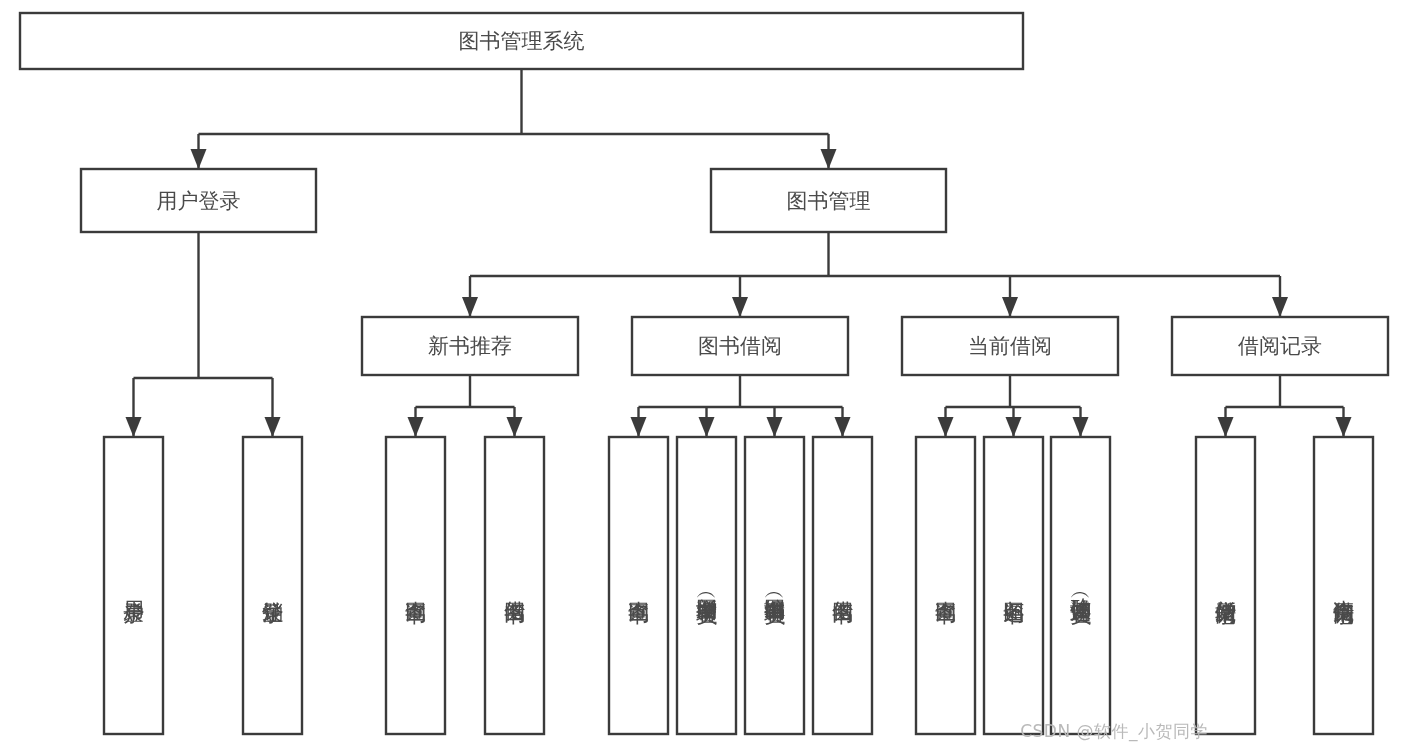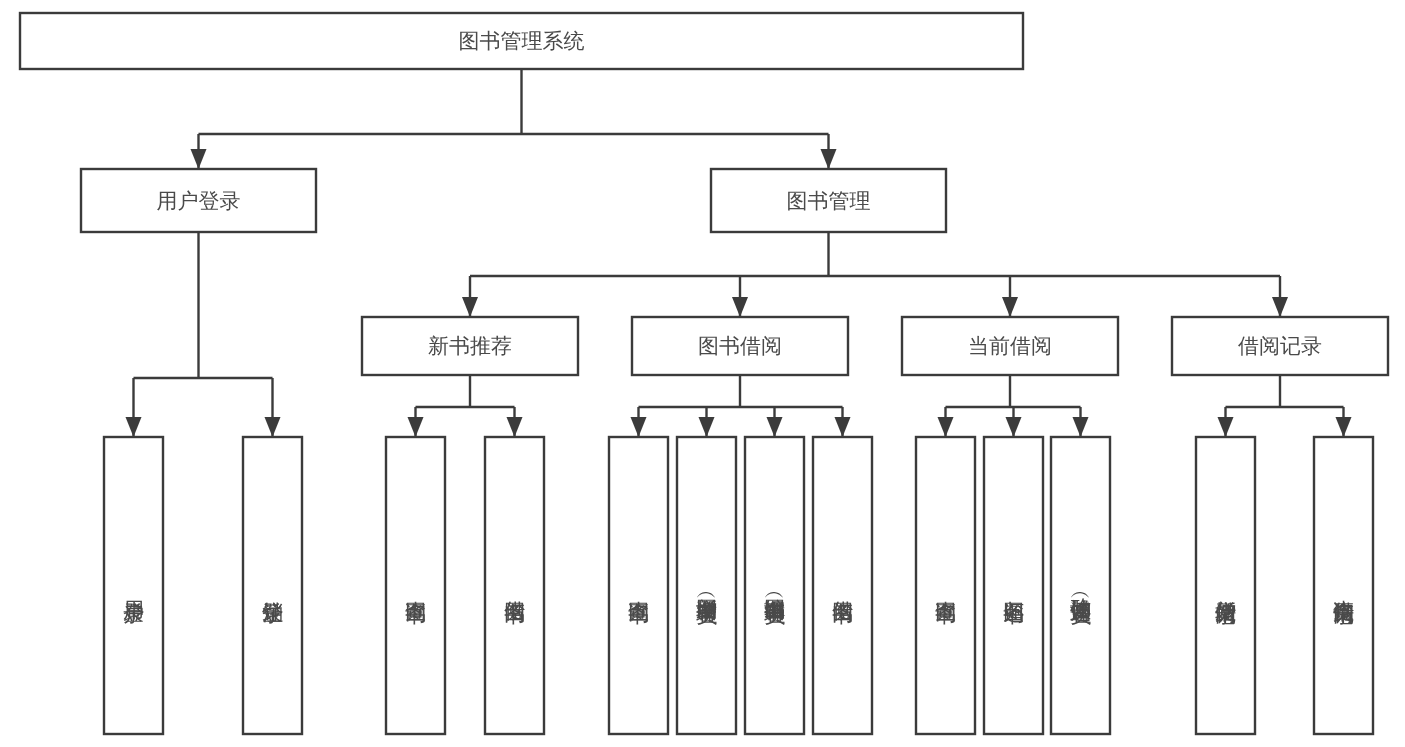--- a/index.html
+++ b/index.html
@@ -176,13 +176,14 @@
       <div class="node-label-v" style="left: 677px; top: 437px; width: 59px; height: 297px;">新增图书（管理员）</div>
       <div class="node-label-v" style="left: 745px; top: 437px; width: 59px; height: 297px;">编辑图书（管理员）</div>
       <div class="node-label-v" style="left: 813px; top: 437px; width: 59px; height: 297px;">借阅图书</div>
       <div class="node-label-v" style="left: 916px; top: 437px; width: 59px; height: 297px;">查询图书</div>
       <div class="node-label-v" style="left: 984px; top: 437px; width: 59px; height: 297px;">归还图书</div>
       <div class="node-label-v" style="left: 1051px; top: 437px; width: 59px; height: 297px;">确认归还（管理员）</div>
       <div class="node-label-v" style="left: 1196px; top: 437px; width: 59px; height: 297px;">新增借阅记录</div>
       <div class="node-label-v" style="left: 1314px; top: 437px; width: 59px; height: 297px;">查询借阅记录</div>
     </div>
 
+  <div class="watermark">CSDN @软件_小贺同学</div>
 </div>
 
 </body></html>

